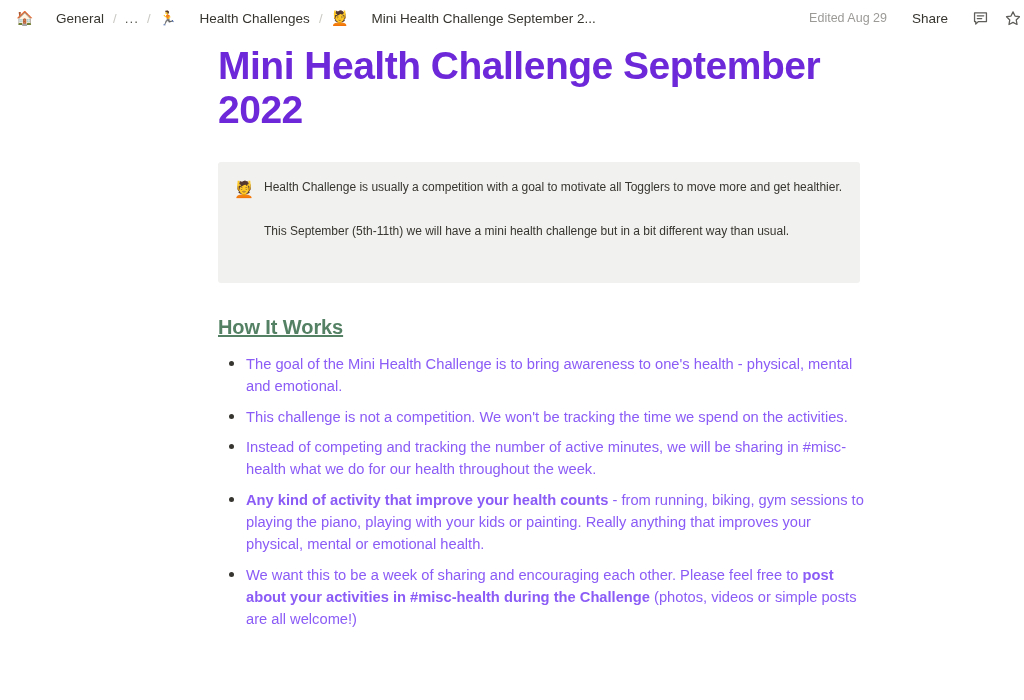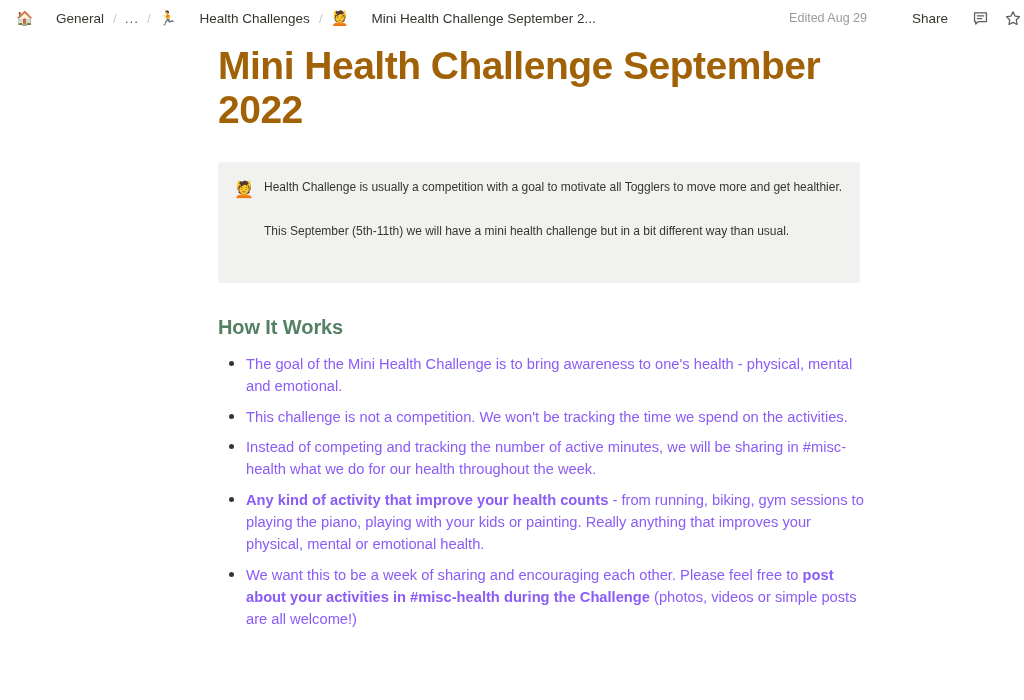--- a/index.html
+++ b/index.html
@@ -97,21 +97,20 @@
   .share-btn {
     font-size: 13.5px;
     color: #37352f;
     padding: 4px 8px;
     border-radius: 3px;
     background: none;
     border: none;
     font-family: inherit;
     cursor: pointer;
     white-space: nowrap;
-    margin-left: 20px;
   }
 
   .icon-btn {
     width: 28px;
     height: 26px;
     display: flex;
     align-items: center;
     justify-content: center;
     border-radius: 3px;
     cursor: pointer;
@@ -129,21 +128,21 @@
   
   .page {
     padding-left: 218px;
     padding-right: 56px;
   }
 
   .page-title {
     font-size: 39px;
     line-height: 1.14;
     font-weight: bold;
-    color: #a16207;
+    color: #6d28d9;
     letter-spacing: -0.5px;
     margin-top: 8px;
     max-width: 645px;
   }
 
   
   .callout {
     margin-top: 29px;
     width: 642px;
     background: #f1f1ef;
@@ -172,20 +171,21 @@
   .callout-body p { min-height: 22px; }
   .callout-body p.spacer { height: 22px; }
 
   
   .section-heading {
     font-size: 20px;
     font-weight: bold;
     color: #548164;
     margin-top: 33px;
     letter-spacing: -0.1px;
+    text-decoration: underline;
   }
 
   
   .bullets { margin-top: 13px; }
 
   .bullet {
     display: flex;
     align-items: flex-start;
     margin-bottom: 6px;
     max-width: 651px;

